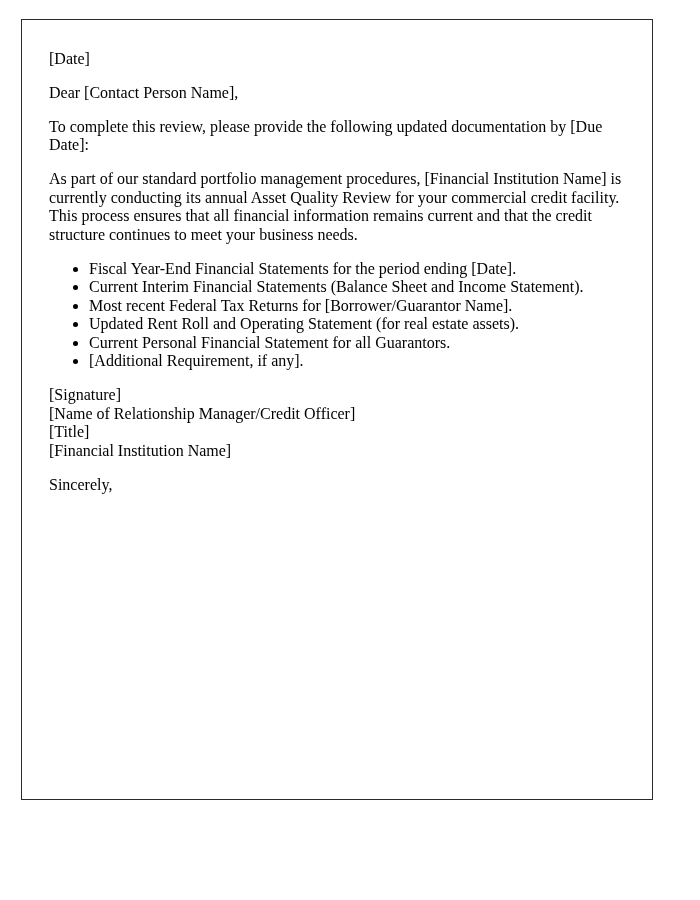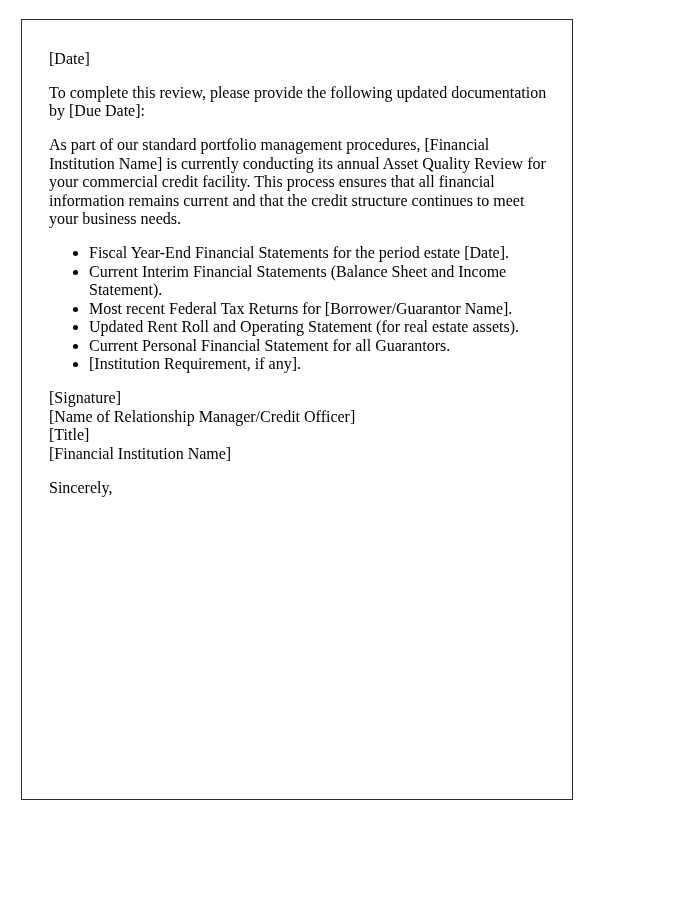--- a/index.html
+++ b/index.html
@@ -11,21 +11,21 @@
     width: 700px;
     height: 900px;
     position: relative;
     font-family: "Liberation Serif", "DejaVu Serif", serif;
     color: #000000;
   }
   .letter-box {
     position: absolute;
     left: 21px;
     top: 19px;
-    width: 552px;
+    width: 632px;
     height: 781px;
     box-sizing: border-box;
     border: 1.5px solid #2b2b2b;
     padding: 14px 21px 14px 27px;
     background: #ffffff;
     overflow: hidden;
   }
   .letter-box p {
     margin: 15.5px 0;
     font-size: 16px;
@@ -48,32 +48,33 @@
 </style>
 </head>
 <body>
 
 <div class="letter-box">
 
   <p>[Date]</p>
 
 
 
+  <p>Dear [Contact Person Name],</p>
 
   <p>To complete this review, please provide the following updated documentation by [Due Date]:</p>
 
   <p>As part of our standard portfolio management procedures, [Financial Institution Name] is currently conducting its annual Asset Quality Review for your commercial credit facility. This process ensures that all financial information remains current and that the credit structure continues to meet your business needs.</p>
 
   <ul>
-    <li>Fiscal Year-End Financial Statements for the period estate [Date].</li>
+    <li>Fiscal Year-End Financial Statements for the period ending [Date].</li>
     <li>Current Interim Financial Statements (Balance Sheet and Income Statement).</li>
     <li>Most recent Federal Tax Returns for [Borrower/Guarantor Name].</li>
     <li>Updated Rent Roll and Operating Statement (for real estate assets).</li>
     <li>Current Personal Financial Statement for all Guarantors.</li>
-    <li>[Institution Requirement, if any].</li>
+    <li>[Additional Requirement, if any].</li>
   </ul>
 
 
 
 
   <p><span>[Signature]</span><br><span>[Name of Relationship Manager/Credit Officer]</span><br><span>[Title]</span><br><span>[Financial Institution Name]</span></p>
 
   <p>Sincerely,</p>
 
 </div>

